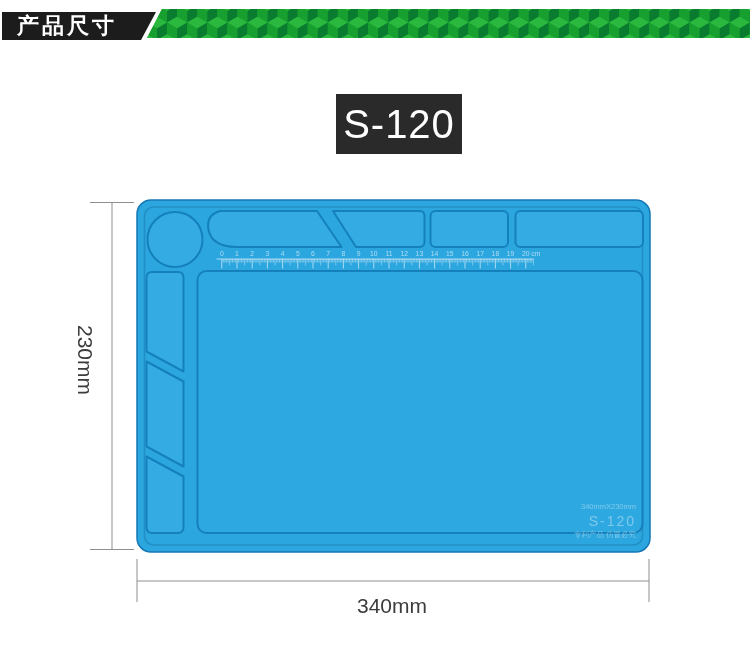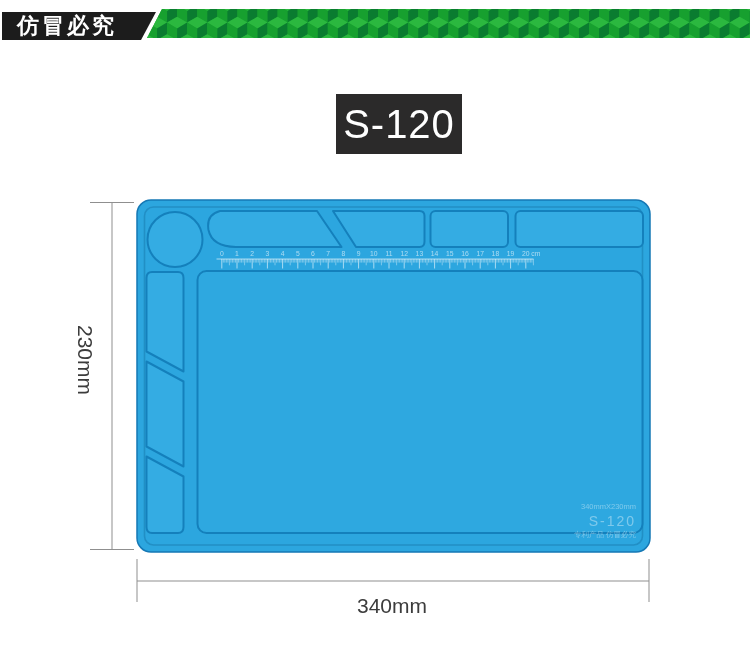--- a/index.html
+++ b/index.html
@@ -328,21 +328,21 @@
       <polygon points="592.7077863500698,30.999999999999996 582.6618916661703,36.8 582.6618916661703,48.4 592.7077863500698,42.599999999999994" fill="#0a7c30"></polygon>
       <polygon points="602.7536810339692,25.199999999999996 612.7995757178687,30.999999999999996 602.7536810339692,36.8 592.7077863500697,30.999999999999996" fill="#2bb83f"></polygon>
       <polygon points="592.7077863500697,30.999999999999996 602.7536810339692,36.8 602.7536810339692,48.4 592.7077863500697,42.599999999999994" fill="#17a02f"></polygon>
       <polygon points="612.7995757178687,30.999999999999996 602.7536810339692,36.8 602.7536810339692,48.4 612.7995757178687,42.599999999999994" fill="#0a7c30"></polygon>
       <polygon points="622.8454704017682,25.199999999999996 632.8913650856678,30.999999999999996 622.8454704017682,36.8 612.7995757178687,30.999999999999996" fill="#2bb83f"></polygon>
       <polygon points="612.7995757178687,30.999999999999996 622.8454704017682,36.8 622.8454704017682,48.4 612.7995757178687,42.599999999999994" fill="#17a02f"></polygon>
       <polygon points="632.8913650856678,30.999999999999996 622.8454704017682,36.8 622.8454704017682,48.4 632.8913650856678,42.599999999999994" fill="#0a7c30"></polygon>
     </svg>
 </div>
 <div class="header-label">
-  <span>仿冒必究</span>
+  <span>产品尺寸</span>
 </div>
 
 <div class="badge">
   <span>S-120</span>
 </div>
 
 <svg class="scene" width="750" height="650" viewBox="0 0 750 650">
 
   <g>
 

